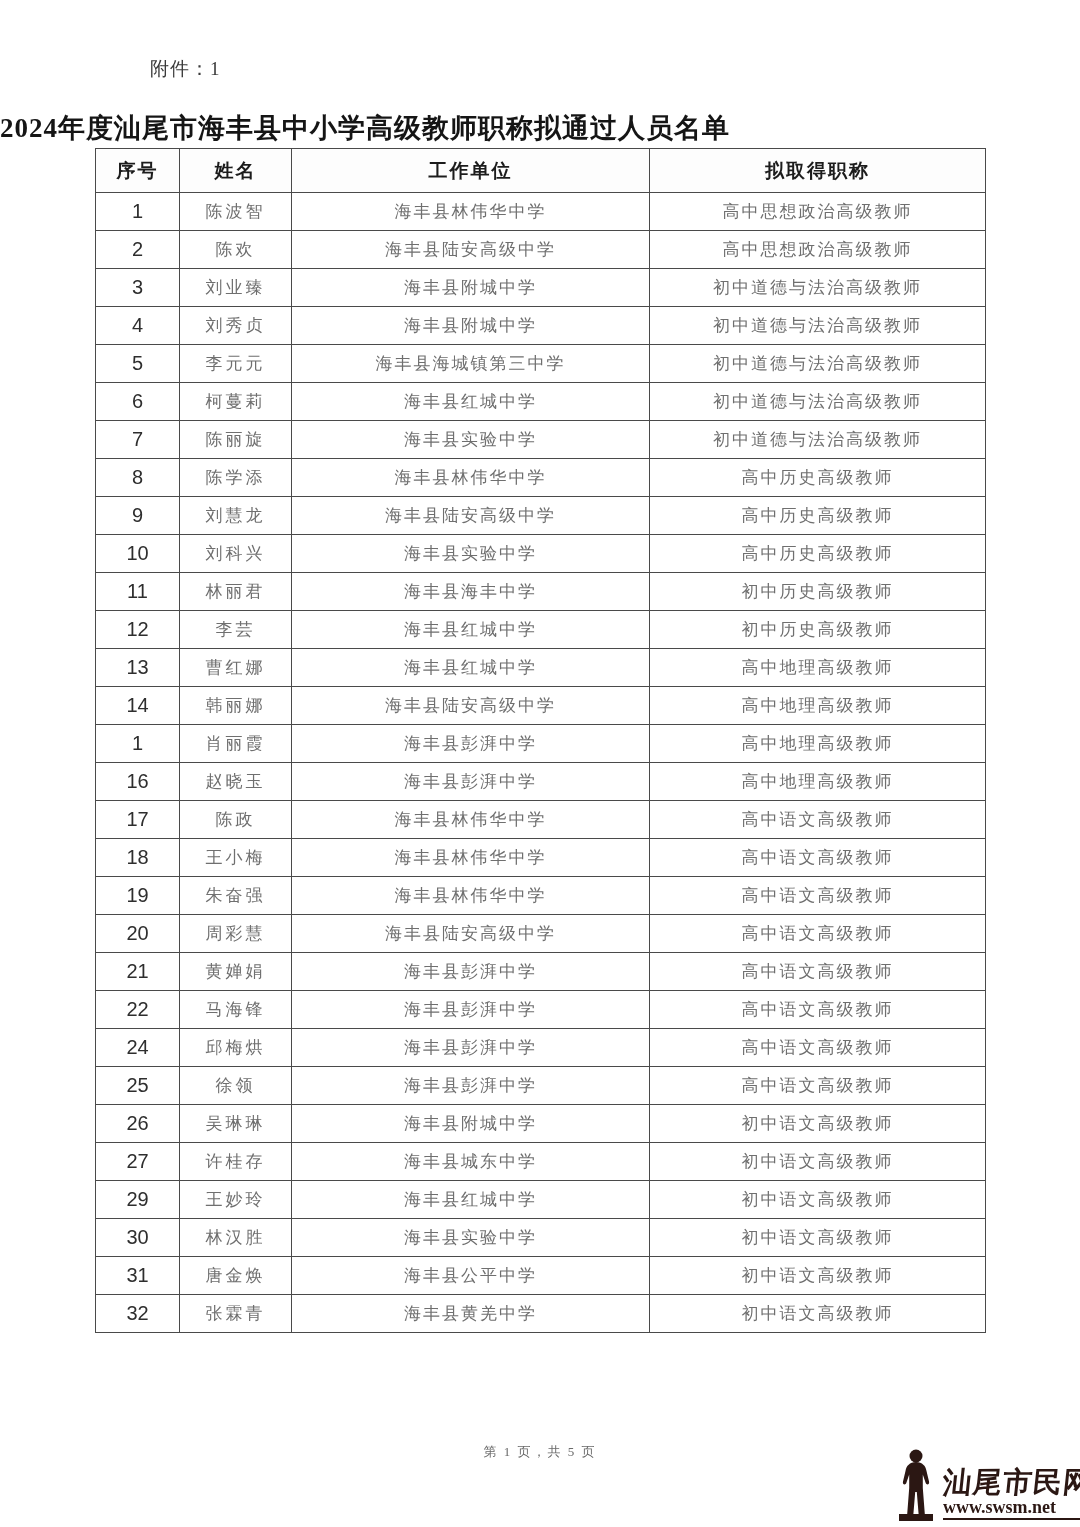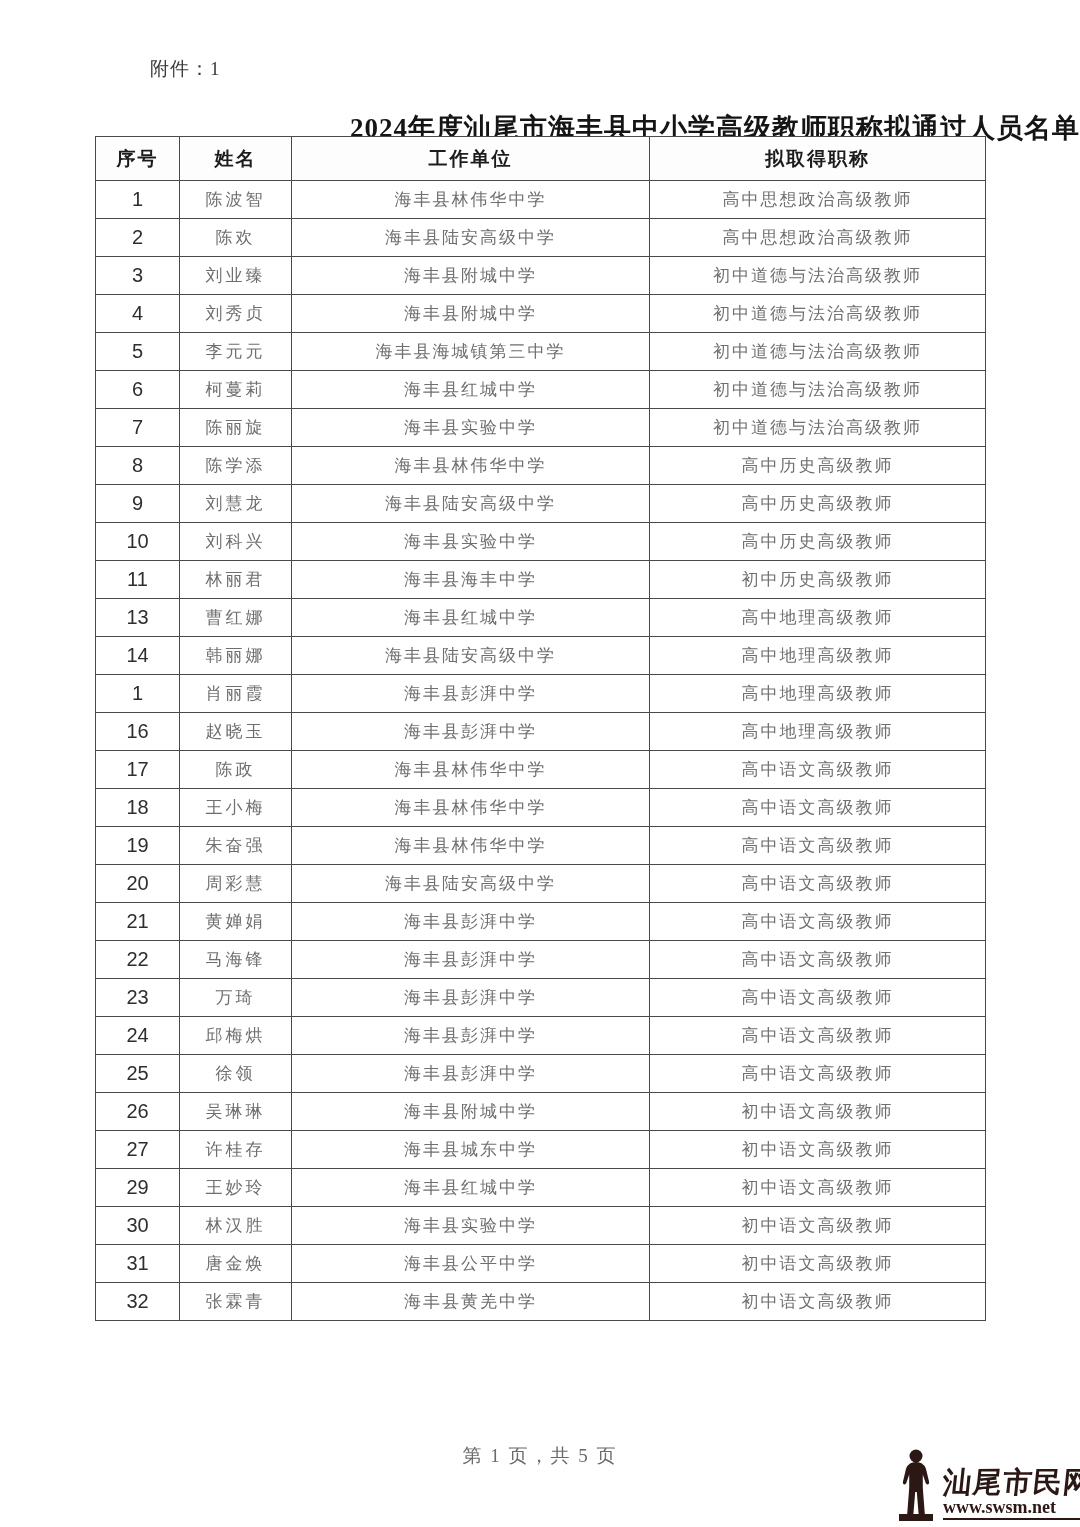--- a/index.html
+++ b/index.html
@@ -18,30 +18,30 @@
     top: 56px;
     font-size: 19px;
     color: #3a3a3a;
     letter-spacing: 1px;
   }
   .doc-title {
     position: absolute;
     left: 0;
     top: 110px;
     width: 100%;
-    text-align: right;
+    text-align: left;
     font-size: 27px;
     font-weight: bold;
     color: #151515;
     letter-spacing: 1px;
   }
   table.roster {
     position: absolute;
     left: 95px;
-    top: 136px;
+    top: 148px;
     width: 890px;
     border-collapse: collapse;
     table-layout: fixed;
     padding-left: 16px;
   }
   table.roster th, table.roster td {
     border: 1.5px solid #4a4a4a;
     text-align: center;
     vertical-align: middle;
     overflow: hidden;
@@ -75,21 +75,21 @@
     font-size: 17px;
     color: #6f6f6f;
     letter-spacing: 2px;
   }
   .page-footer {
     position: absolute;
     left: 0;
     top: 1443px;
     width: 100%;
     text-align: center;
-    font-size: 19px;
+    font-size: 13px;
     color: #6a6a6a;
     letter-spacing: 2px;
   }
   .watermark {
     position: absolute;
     left: 893px;
     top: 1448px;
     display: flex;
     align-items: flex-end;
     color: #2b1713;
@@ -190,20 +190,26 @@
         <td class="col2">海丰县实验中学</td>
         <td class="col3">高中历史高级教师</td>
       </tr>
       <tr>
         <td class="col0">11</td>
         <td class="col1">林丽君</td>
         <td class="col2">海丰县海丰中学</td>
         <td class="col3">初中历史高级教师</td>
       </tr>
       <tr>
+        <td class="col0">12</td>
+        <td class="col1">李芸</td>
+        <td class="col2">海丰县红城中学</td>
+        <td class="col3">初中历史高级教师</td>
+      </tr>
+      <tr>
         <td class="col0">13</td>
         <td class="col1">曹红娜</td>
         <td class="col2">海丰县红城中学</td>
         <td class="col3">高中地理高级教师</td>
       </tr>
       <tr>
         <td class="col0">14</td>
         <td class="col1">韩丽娜</td>
         <td class="col2">海丰县陆安高级中学</td>
         <td class="col3">高中地理高级教师</td>
@@ -246,26 +252,20 @@
       </tr>
       <tr>
         <td class="col0">21</td>
         <td class="col1">黄婵娟</td>
         <td class="col2">海丰县彭湃中学</td>
         <td class="col3">高中语文高级教师</td>
       </tr>
       <tr>
         <td class="col0">22</td>
         <td class="col1">马海锋</td>
-        <td class="col2">海丰县彭湃中学</td>
-        <td class="col3">高中语文高级教师</td>
-      </tr>
-      <tr>
-        <td class="col0">23</td>
-        <td class="col1">万琦</td>
         <td class="col2">海丰县彭湃中学</td>
         <td class="col3">高中语文高级教师</td>
       </tr>
       <tr>
         <td class="col0">24</td>
         <td class="col1">邱梅烘</td>
         <td class="col2">海丰县彭湃中学</td>
         <td class="col3">高中语文高级教师</td>
       </tr>
       <tr>

